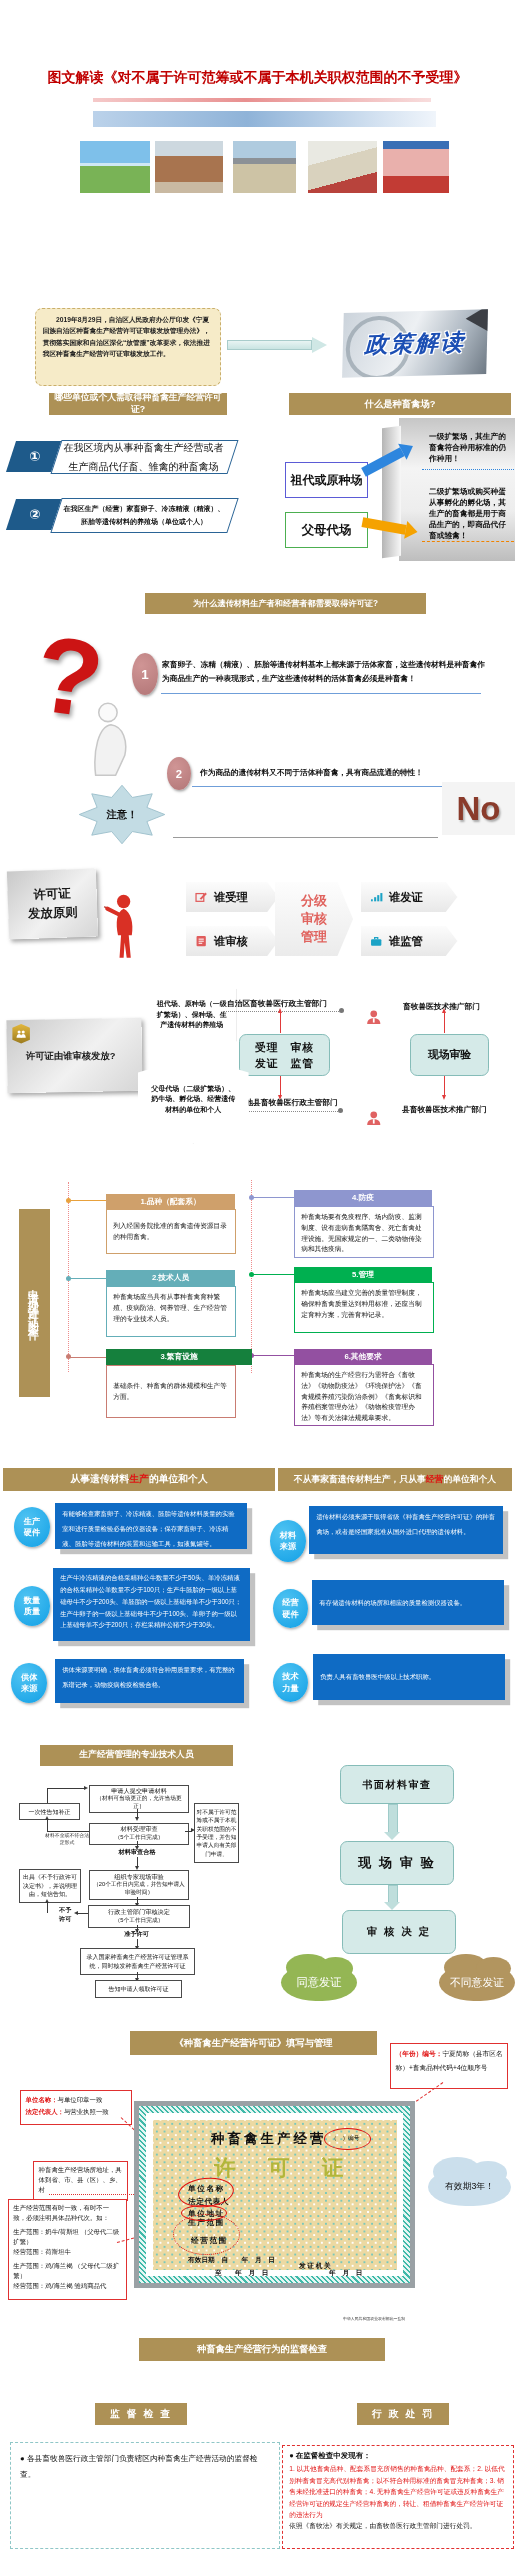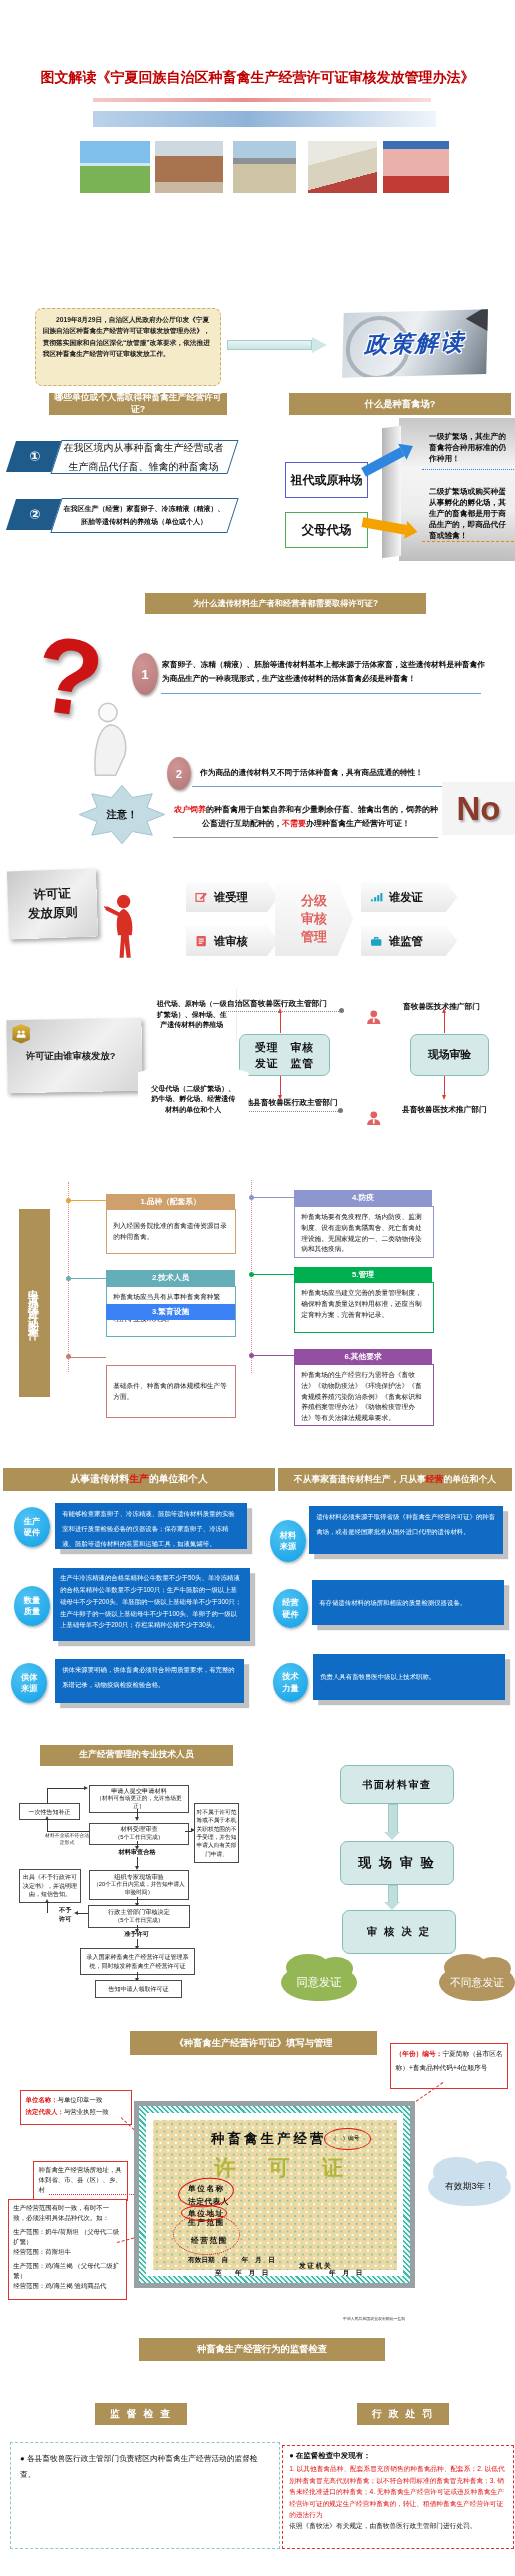--- a/index.html
+++ b/index.html
@@ -87,21 +87,21 @@
   .reddotellipse{position:absolute;border:1.5px dotted #E01010;border-radius:50%}
   .serif{font-family:"Liberation Serif","DejaVu Serif",serif}
   .vtext{writing-mode:vertical-rl;text-orientation:upright;letter-spacing:4.6px;color:#fff;font-weight:bold;font-size:10.8px}
   .dashbox{border:1px dashed #8FC7C7;background:#fff;position:absolute}
 </style>
 </head>
 <body>
 
 <div class="page">
 
-  <div class="abs b" style="left:15.5px;top:69px;width:484px;text-align:center;font-size:14px;color:#C00000">图文解读《宁夏回族自治区种畜禽生产经营许可证审核发放管理办法》</div>
+  <div class="abs b" style="left:15.5px;top:69px;width:484px;text-align:center;font-size:14px;color:#C00000">图文解读《对不属于许可范筹或不属于本机关职权范围的不予受理》</div>
   <div class="abs" style="left:93px;top:98px;width:338px;height:3.6px;background:linear-gradient(90deg,#F5C9C9,#E89090 45%,#F8DDDD)"></div>
   <div class="abs" style="left:93px;top:111px;width:343px;height:16px;background:linear-gradient(90deg,#BBD2EA,#8FB3D8 45%,#D7E4F2 85%,#F0F5FB)"></div>
 
   <div class="abs" style="left:80px;top:141px;width:70px;height:52px;background:linear-gradient(180deg,#7EC0EA 0 42%,#CFE8F5 42% 48%,#79B356 48% 100%)"></div>
   <div class="abs" style="left:155px;top:141px;width:68px;height:52px;background:linear-gradient(180deg,#CDD8DF 0 28%,#A8744F 28% 78%,#C9B9A2 78%)"></div>
   <div class="abs" style="left:233px;top:141px;width:63px;height:52px;background:linear-gradient(180deg,#AFCBDF 0 32%,#8C9196 32% 45%,#CDC3A5 45%)"></div>
   <div class="abs" style="left:308px;top:141px;width:69px;height:52px;background:linear-gradient(165deg,#E9E9E2 0 35%,#D9D2BE 35% 70%,#B8433C 70%)"></div>
   <div class="abs" style="left:383px;top:141px;width:66px;height:52px;background:linear-gradient(180deg,#3A6FB5 0 16%,#E9B0AC 16% 68%,#C23B34 68%)"></div>
 
   <div class="abs" style="left:35px;top:308px;width:171px;height:66px;background:#F6EBC8;border:1px dashed #C9AE6B;border-radius:7.2px;padding:5.2px 6.7px;font-size:6.7px;line-height:1.68;font-weight:bold;color:#222">
@@ -176,23 +176,20 @@
   <div class="abs b" style="left:200px;top:768px;width:294px;font-size:7.7px">作为商品的遗传材料又不同于活体种畜禽，具有商品流通的特性！</div>
   <div class="abs bline" style="left:192px;top:786px;width:302px"></div>
 
   <div class="abs" style="left:76px;top:783px;width:92px;height:63px">
     <svg width="92" height="63" viewBox="0 0 200 140">
       <polygon points="195,70 155.4,85.7 167.2,116 123,107.9 100,135 77,107.9 32.8,116 44.6,85.7 5,70 44.6,54.3 32.8,24 77,32.1 100,5 123,32.1 167.2,24 155.4,54.3" fill="#C3DCE4" stroke="#9BBECB" stroke-width="2"></polygon>
     </svg>
     <div class="flex" style="position:absolute;inset:0">
       <span class="b" style="font-size:10.3px;color:#111">注意！</span>
     </div>
-  </div>
-  <div class="abs b" style="left:173px;top:803px;width:266px;font-size:8px;line-height:1.78;text-align:center">
-    <span class="red2">农户饲养</span><span>的种畜禽用于自繁自养和有少量剩余仔畜、雏禽出售的，饲养的种公畜进行互助配种的，</span><span class="red2">不需要</span><span>办理种畜禽生产经营许可证！</span>
   </div>
   <div class="abs" style="left:173px;top:837px;width:265px;border-bottom:1px solid #9A9A9A"></div>
   <div class="noblock abs" style="left:442px;top:782px;width:73px;height:53px">
     <span class="b" style="font-size:33px;color:#8A3B2B;text-shadow:1.5px 1.5px 2.1px rgba(0,0,0,.3)">No</span>
   </div>
 
   <div class="board abs" style="left:8.2px;top:870px;width:89px;height:68px;transform:rotate(-2deg)">
     <div class="flex" style="position:absolute;inset:0;flex-direction:column;font-size:12.4px;font-weight:bold;line-height:1.55;color:#1A1A1A">
       <span>许可证</span>
       <span>发放原则</span>
@@ -320,21 +317,21 @@
   <div class="hl" style="left:253px;top:1274px;width:41px;background:#00B050"></div>
   <div class="dot8" style="left:249px;top:1353px;background:#9350A1"></div>
   <div class="hl" style="left:253px;top:1355px;width:41px;background:#9350A1"></div>
 
   <div class="condhdr" style="left:106px;top:1194px;width:129px;height:15.5px;background:#CFA06B">1.品种（配套系）</div>
   <div class="condbody" style="left:106px;top:1209px;width:116px;height:33px;border:0.5px solid #CFA06B;display:flex;align-items:center">列入经国务院批准的畜禽遗传资源目录的种用畜禽。</div>
 
   <div class="condhdr" style="left:106px;top:1270px;width:129px;height:15.5px;background:#64AEB8">2.技术人员</div>
   <div class="condbody" style="left:106px;top:1286px;width:116px;height:39px;border:0.5px solid #64AEB8">种畜禽场应当具有从事种畜禽育种繁殖、疫病防治、饲养管理、生产经营管理的专业技术人员。</div>
 
-  <div class="condhdr" style="left:106px;top:1304px;width:129px;height:15.5px;background:#3b82f6">3.繁育设施</div>
+  <div class="condhdr" style="left:106px;top:1349px;width:146px;height:15.5px;background:#15803d">3.繁育设施</div>
   <div class="condbody" style="left:106px;top:1365px;width:116px;height:41px;border:0.5px solid #C97C72;display:flex;align-items:center">基础条件、种畜禽的群体规模和生产等方面。</div>
 
   <div class="condhdr" style="left:294px;top:1190px;width:138px;height:15.5px;background:#8E96CF">4.防疫</div>
   <div class="condbody" style="left:294px;top:1206px;width:126px;height:40px;border:0.5px solid #8E96CF">种畜禽场要有免疫程序、场内防疫、监测制度、设有患病畜禽隔离舍、死亡畜禽处理设施。无国家规定的一、二类动物传染病和其他疫病。</div>
 
   <div class="condhdr" style="left:294px;top:1267px;width:138px;height:15.5px;background:#00B050">5.管理</div>
   <div class="condbody" style="left:294px;top:1282px;width:126px;height:39px;border:0.5px solid #00B050">种畜禽场应当建立完善的质量管理制度，确保种畜禽质量达到种用标准，还应当制定育种方案，完善育种记录。</div>
 
   <div class="condhdr" style="left:294px;top:1349px;width:138px;height:15.5px;background:#9350A1">6.其他要求</div>
   <div class="condbody" style="left:294px;top:1364px;width:126px;height:50px;border:0.5px solid #9350A1">种畜禽场的生产经营行为需符合《畜牧法》《动物防疫法》《环境保护法》《畜禽规模养殖污染防治条例》《畜禽标识和养殖档案管理办法》《动物检疫管理办法》等有关法律法规规章要求。</div>

